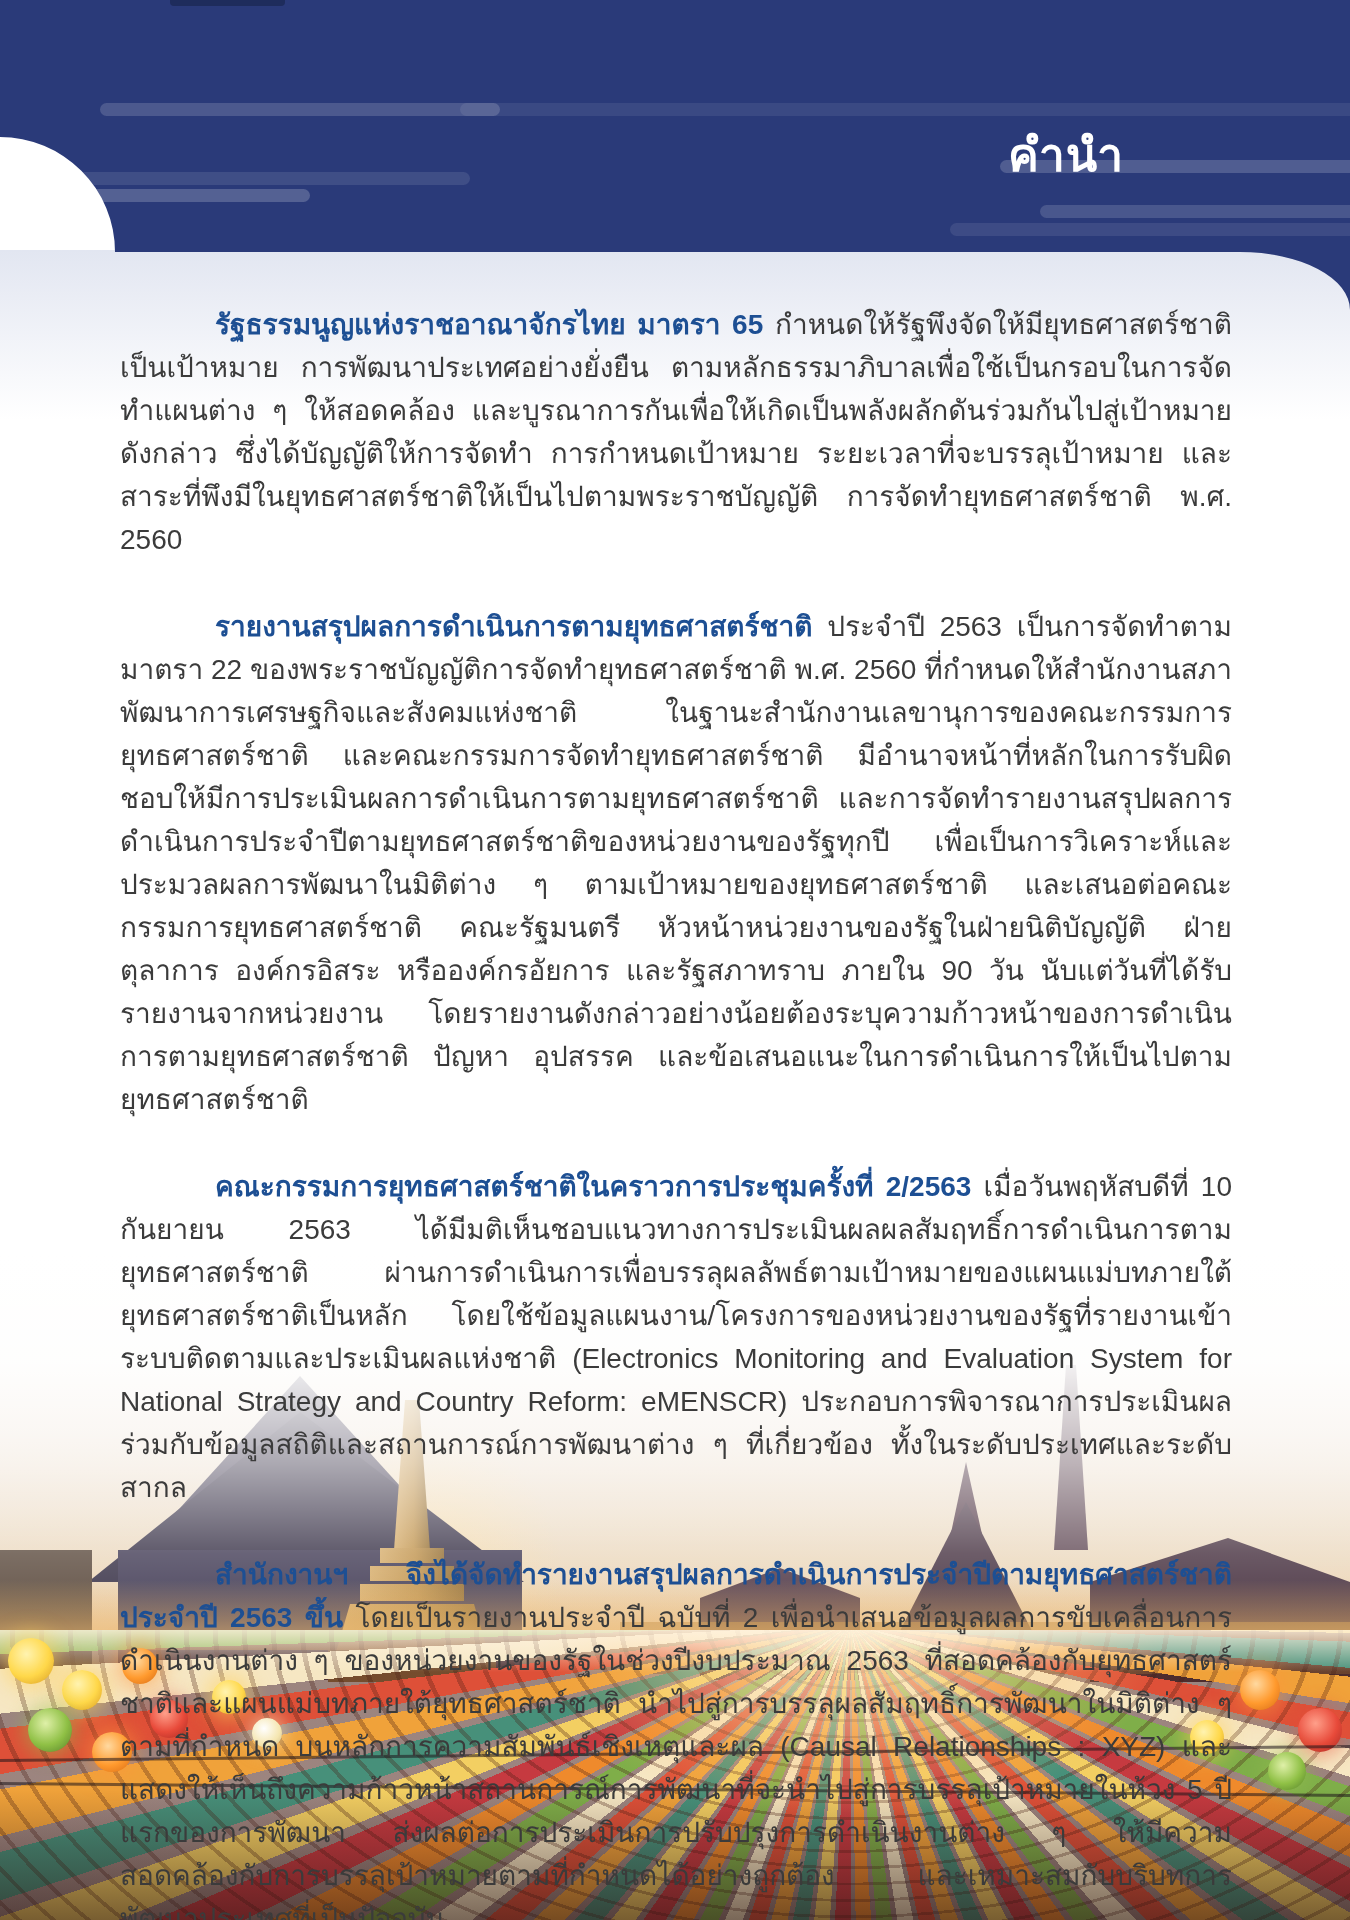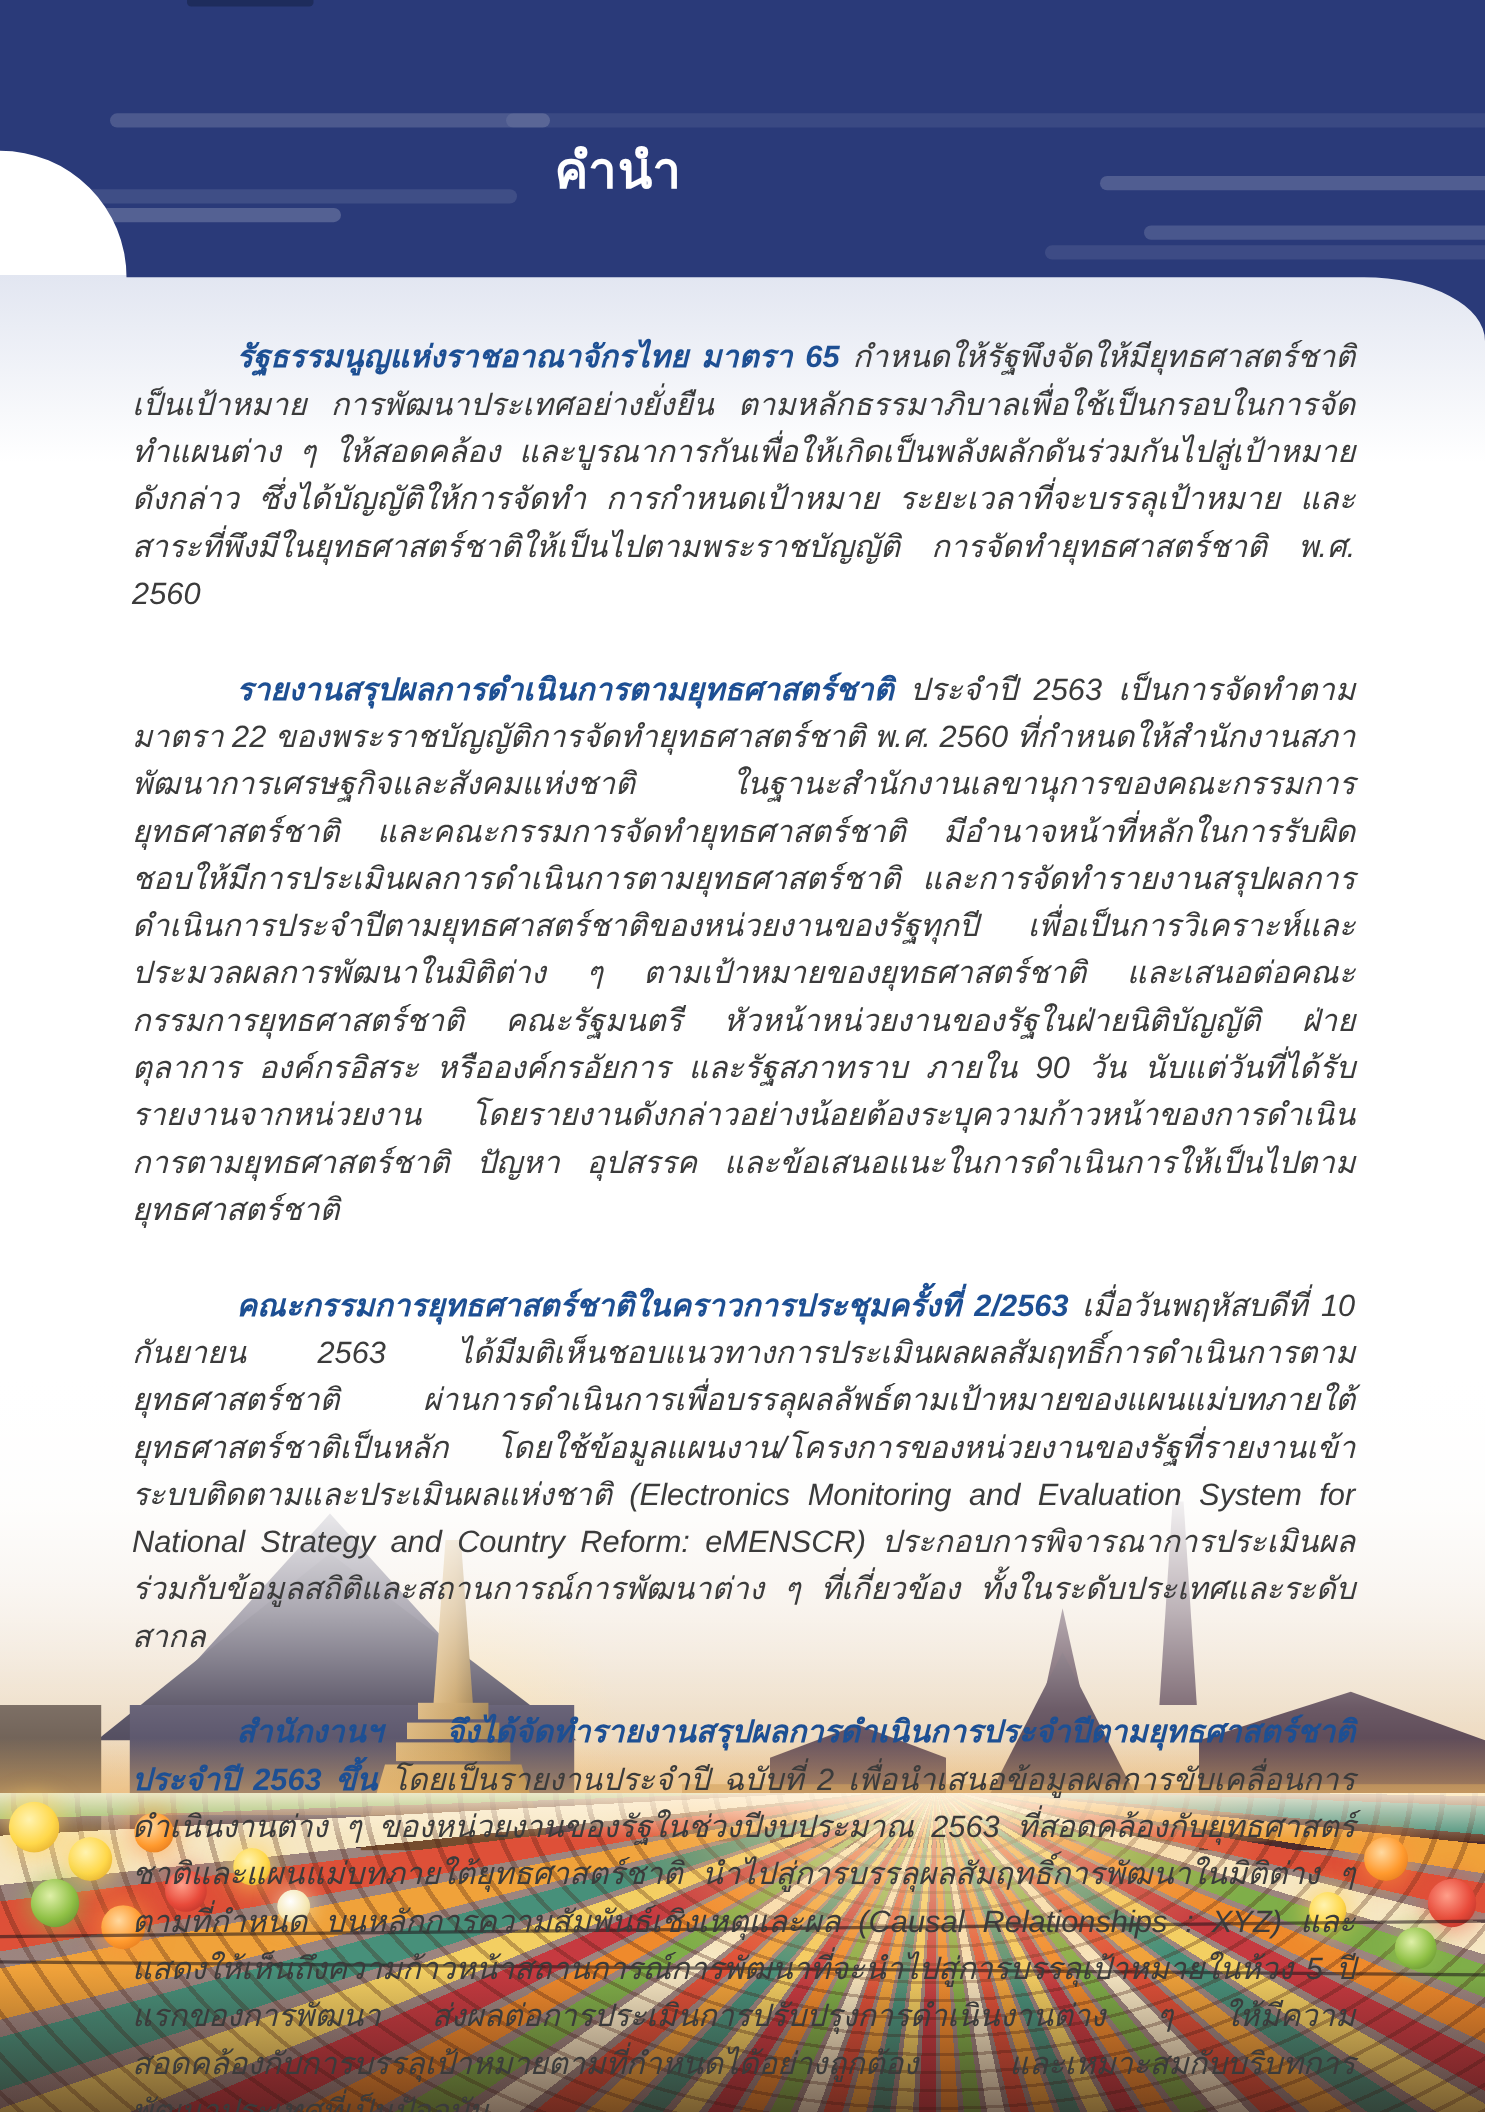--- a/index.html
+++ b/index.html
@@ -15,32 +15,32 @@
     background:#1e2c5c;border-radius:0 0 4px 4px;z-index:6;}
   .streak{position:absolute;height:13px;border-radius:8px;background:#ffffff;z-index:6;}
   .s1{top:103px;left:100px;width:400px;opacity:.16;}
   .s1b{top:103px;left:460px;width:890px;opacity:.08;border-radius:8px 0 0 8px;}
   .s2{top:160px;left:1000px;width:350px;opacity:.18;border-radius:8px 0 0 8px;}
   .s3{top:172px;left:10px;width:460px;opacity:.10;}
   .s4{top:189px;left:75px;width:235px;opacity:.20;}
   .s5{top:205px;left:1040px;width:310px;opacity:.15;border-radius:8px 0 0 8px;}
   .s6{top:223px;left:950px;width:400px;opacity:.09;border-radius:8px 0 0 8px;}
   .page-title{
-    position:absolute;top:118px;left:0;width:1124px;text-align:center;z-index:7;
+    position:absolute;top:118px;left:0;width:1124px;text-align:right;z-index:7;
     color:#ffffff;font-size:46px;font-weight:700;letter-spacing:1px;
   }
   
   .bg-top-gradient{position:absolute;top:250px;left:0;width:1350px;height:170px;
     background:linear-gradient(to bottom,#e2e6f1 0%,rgba(255,255,255,0) 100%);z-index:1;}
   
   .content{
     position:absolute;top:303px;left:120px;width:1112px;z-index:10;
     color:#3b3b3b;font-size:28px;line-height:43px;text-align:justify;
   }
-  .content p{margin:0 0 44px 0;text-indent:95px;font-style:italic;}
+  .content p{margin:0 0 44px 0;text-indent:95px;}
   .content p:last-child{margin-bottom:0;}
   .lead{color:#1d4f93;font-weight:700;}
   
   .photo{position:absolute;top:1250px;left:0;width:1350px;height:670px;z-index:2;overflow:hidden;}
   .sky{position:absolute;top:0;left:0;width:1350px;height:420px;
     background:linear-gradient(to bottom,#f8f5f1 0%,#f1e7dc 45%,#eddcc4 72%,#eccfa9 92%,#e6c8a2 100%);}
   .silhouettes{position:absolute;top:0;left:0;z-index:2;}
   .lantern-plane{
     position:absolute;top:380px;left:0;width:1350px;height:290px;z-index:3;
     background:

